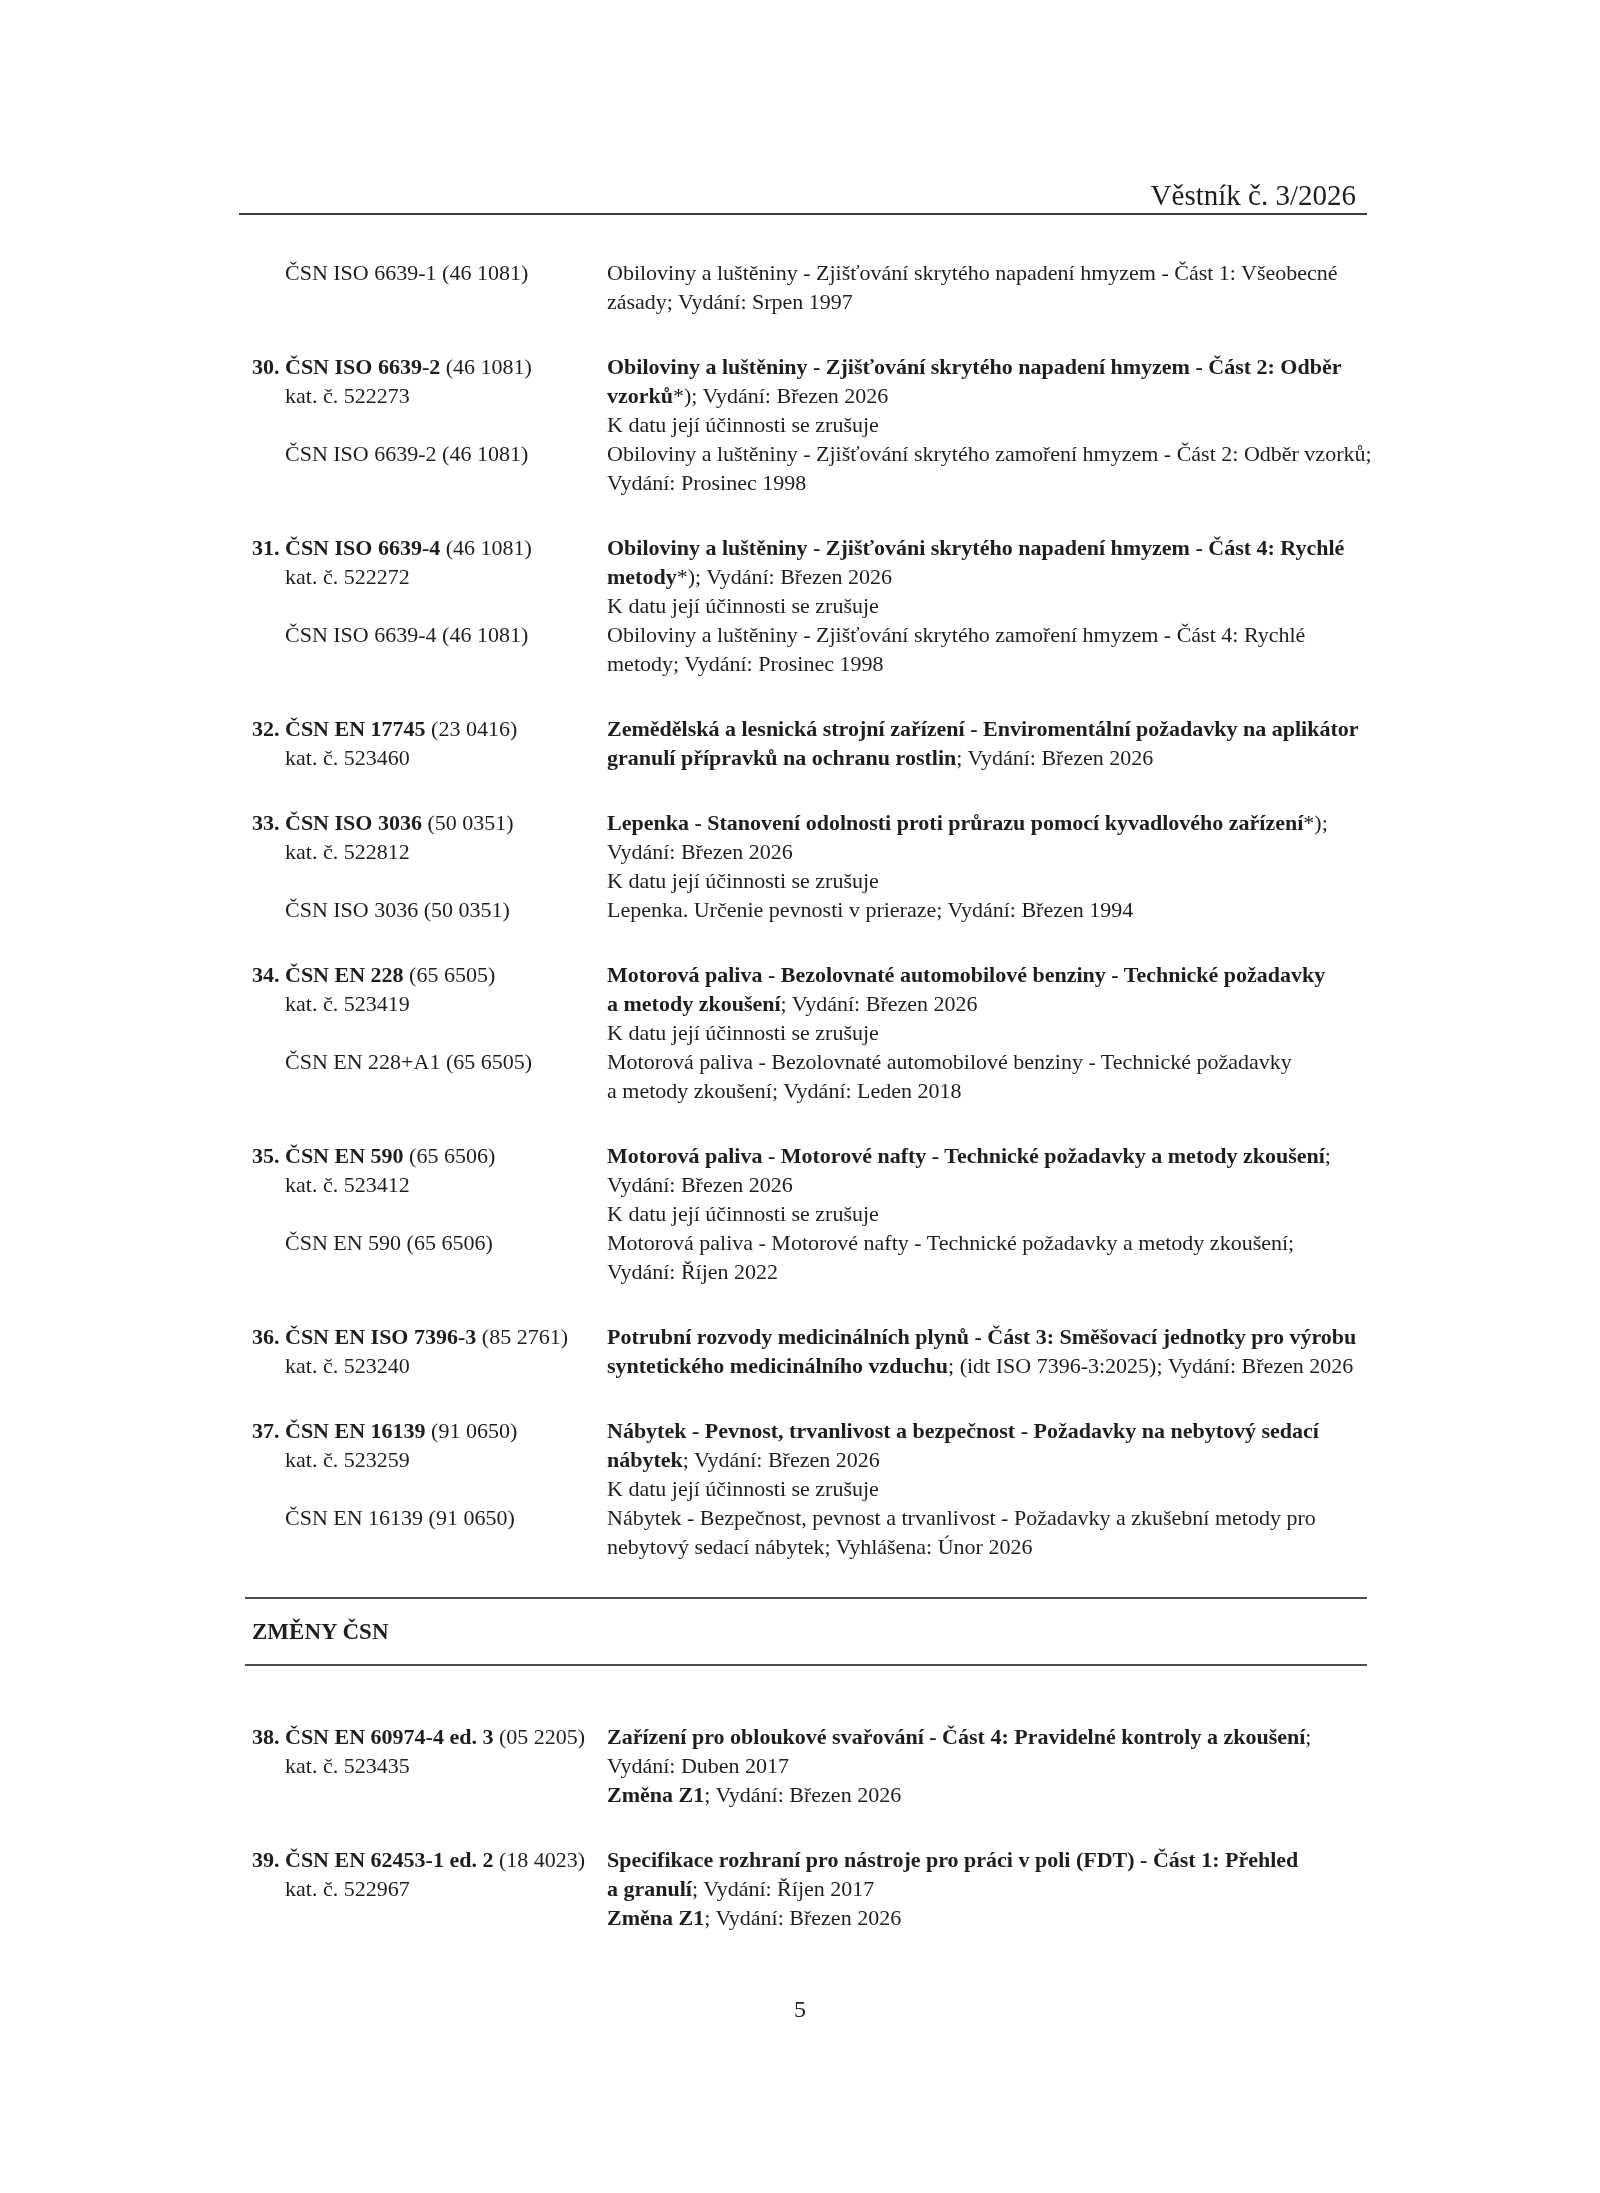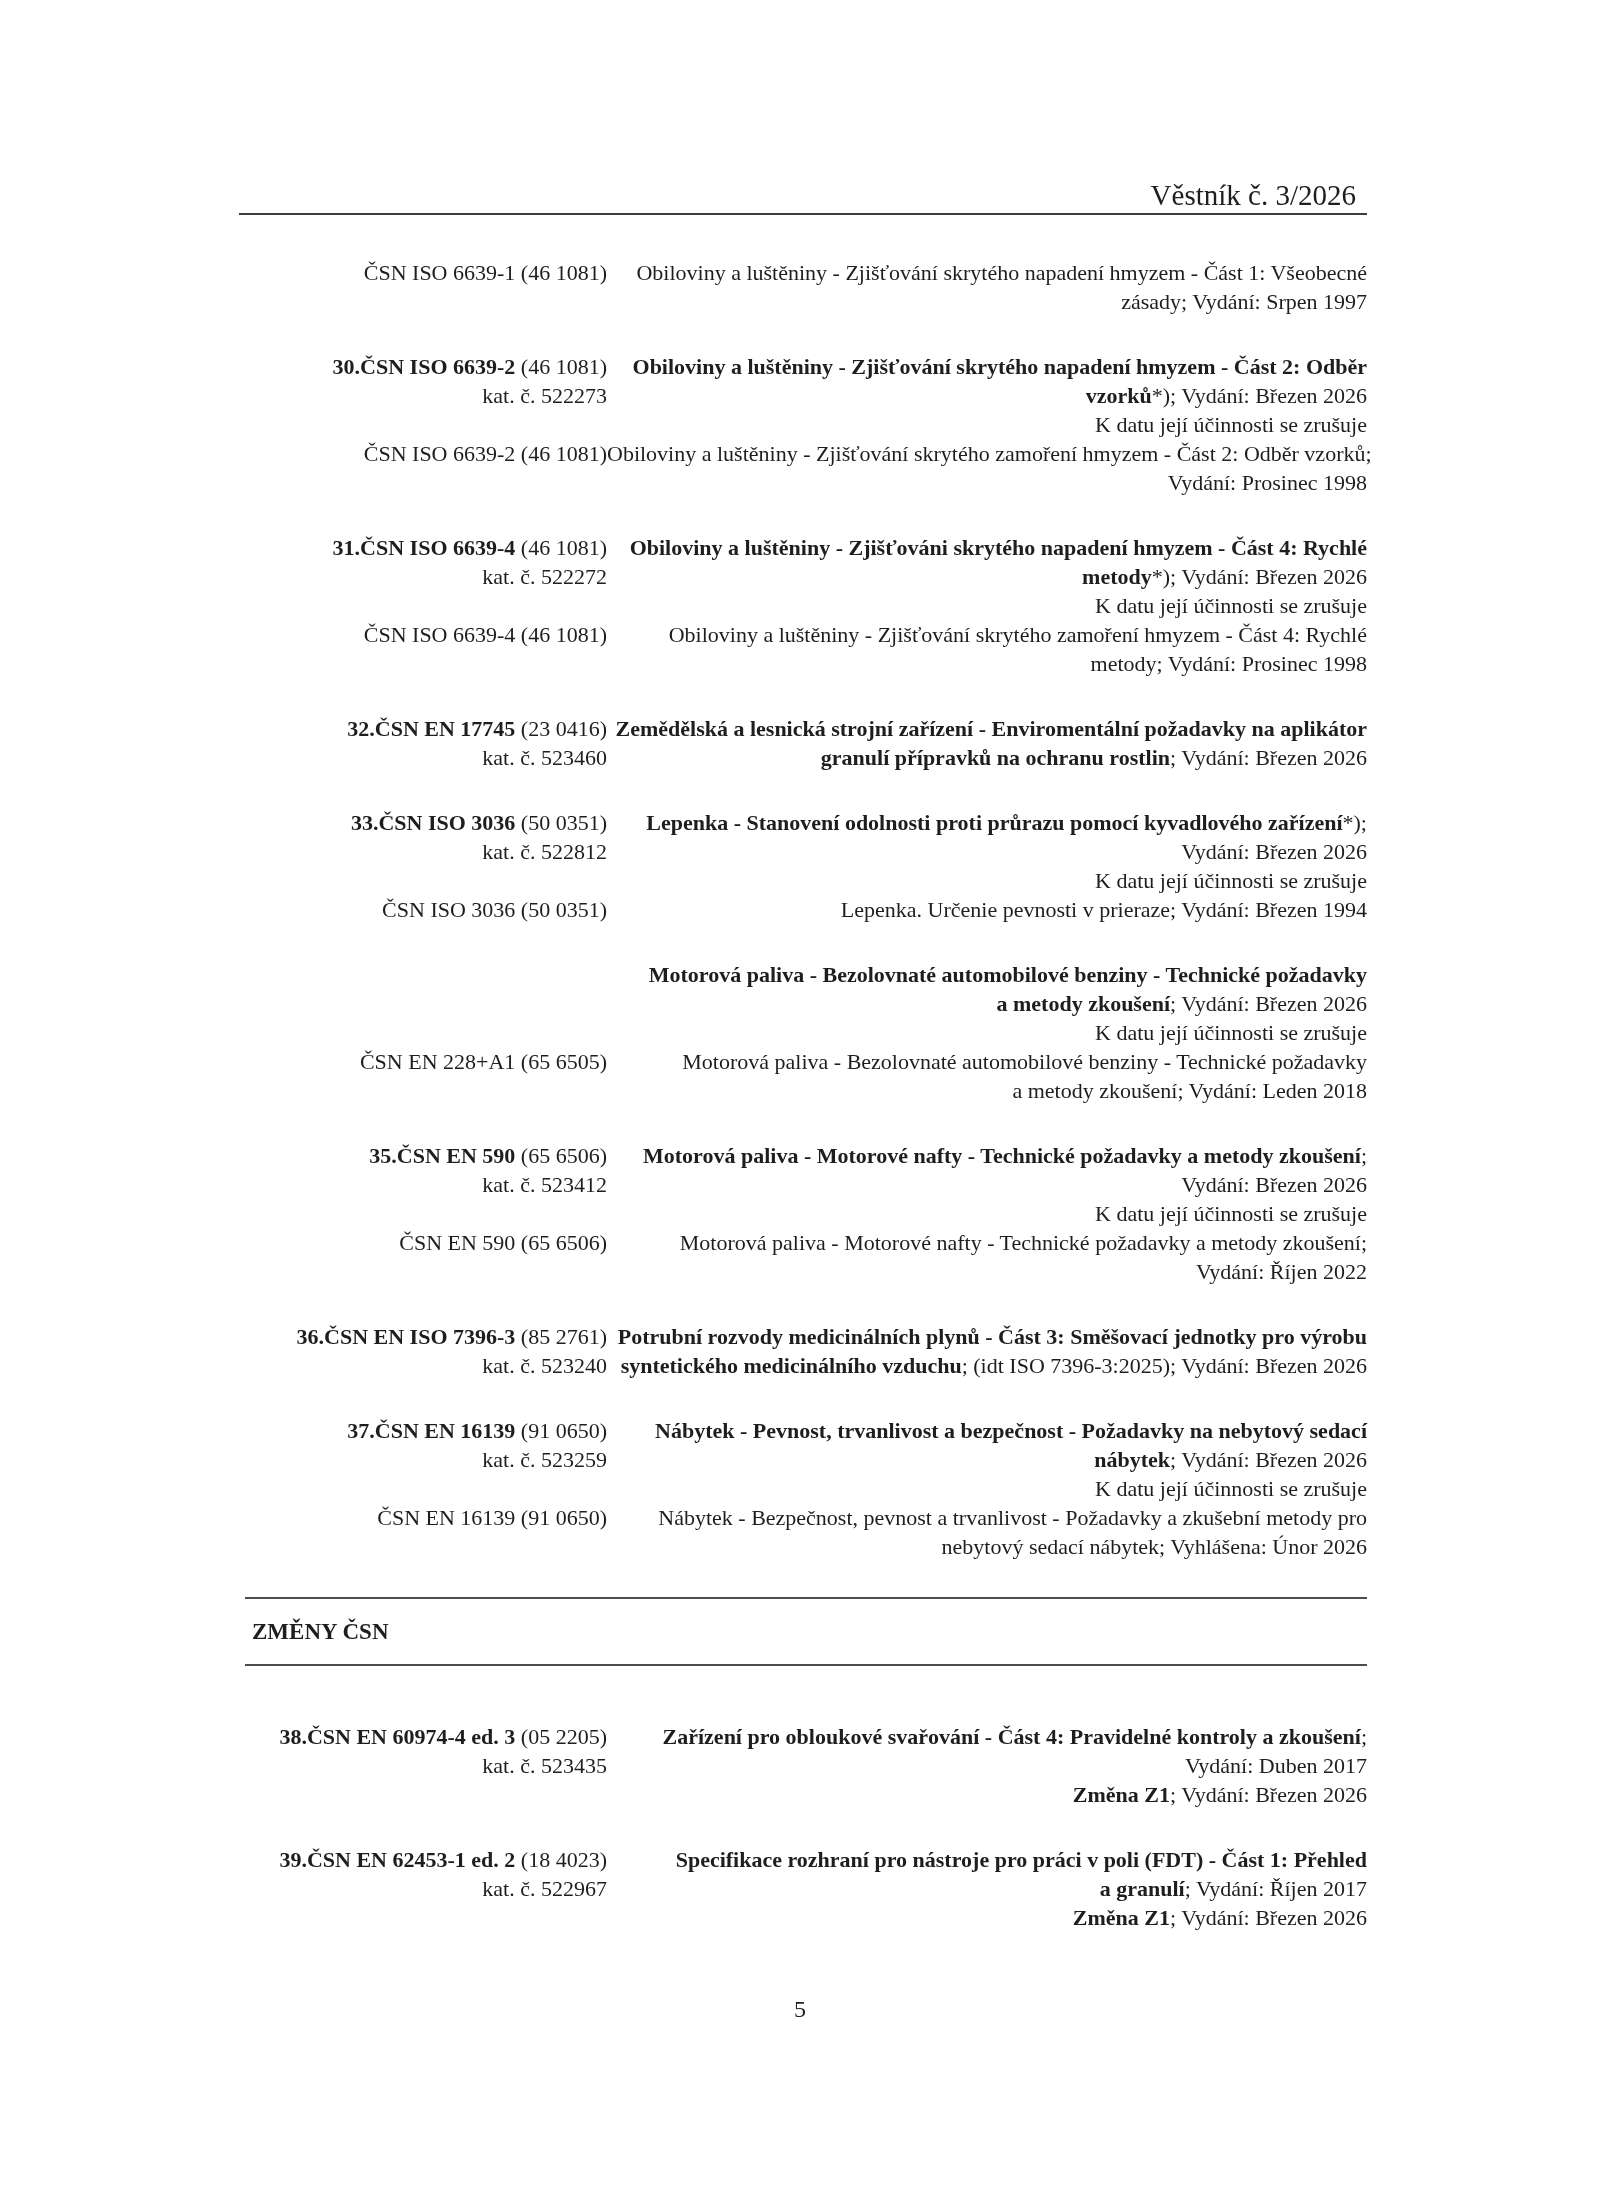--- a/index.html
+++ b/index.html
@@ -23,21 +23,21 @@
     font-size: 29px; height: 29px; line-height: 29px;
   }
   #hrule {
     position: absolute; top: 213px; left: 239px;
     width: 1128px; height: 2px; background: #3e3e3e;
   }
   
   #content {
     position: absolute; top: 258px; left: 245px; width: 1122px;
   }
-  .entry { margin-bottom: 36px; text-align: right; }
+  .entry { margin-bottom: 36px; }
   .row { display: flex; align-items: flex-start; }
   .row-left { width: 362px; flex-shrink: 0; }
   .row-right { flex: 1; min-width: 0; }
   .id-row { padding-left: 7px; }
   .id-row .num { display: inline-block; width: 33px; font-weight: bold; }
   .id-row.nonum { padding-left: 40px; }
   .kat-row, .sub-id { padding-left: 40px; }
   
   .band {
     border-top: 2px solid #4d4d4d;
@@ -143,20 +143,24 @@
           <div class="row-left">
             <div class="line sub-id">ČSN ISO 3036 (50 0351)</div>
           </div>
           <div class="row-right">
             <div class="line"><span>Lepenka. Určenie pevnosti v prieraze; Vydání: Březen 1994</span></div>
           </div>
         </div>
       </div>
       <div class="entry">
         <div class="row">
+          <div class="row-left">
+            <div class="line id-row"><span class="num">34.</span><span class="b">ČSN EN 228</span><span> (65 6505)</span></div>
+            <div class="line kat-row">kat. č. 523419</div>
+          </div>
           <div class="row-right">
             <div class="line"><span class="b">Motorová paliva - Bezolovnaté automobilové benziny - Technické požadavky</span></div>
             <div class="line"><span class="b">a metody zkoušení</span><span>; Vydání: Březen 2026</span></div>
             <div class="line"><span>K datu její účinnosti se zrušuje</span></div>
           </div>
         </div>
         <div class="row">
           <div class="row-left">
             <div class="line sub-id">ČSN EN 228+A1 (65 6505)</div>
           </div>

